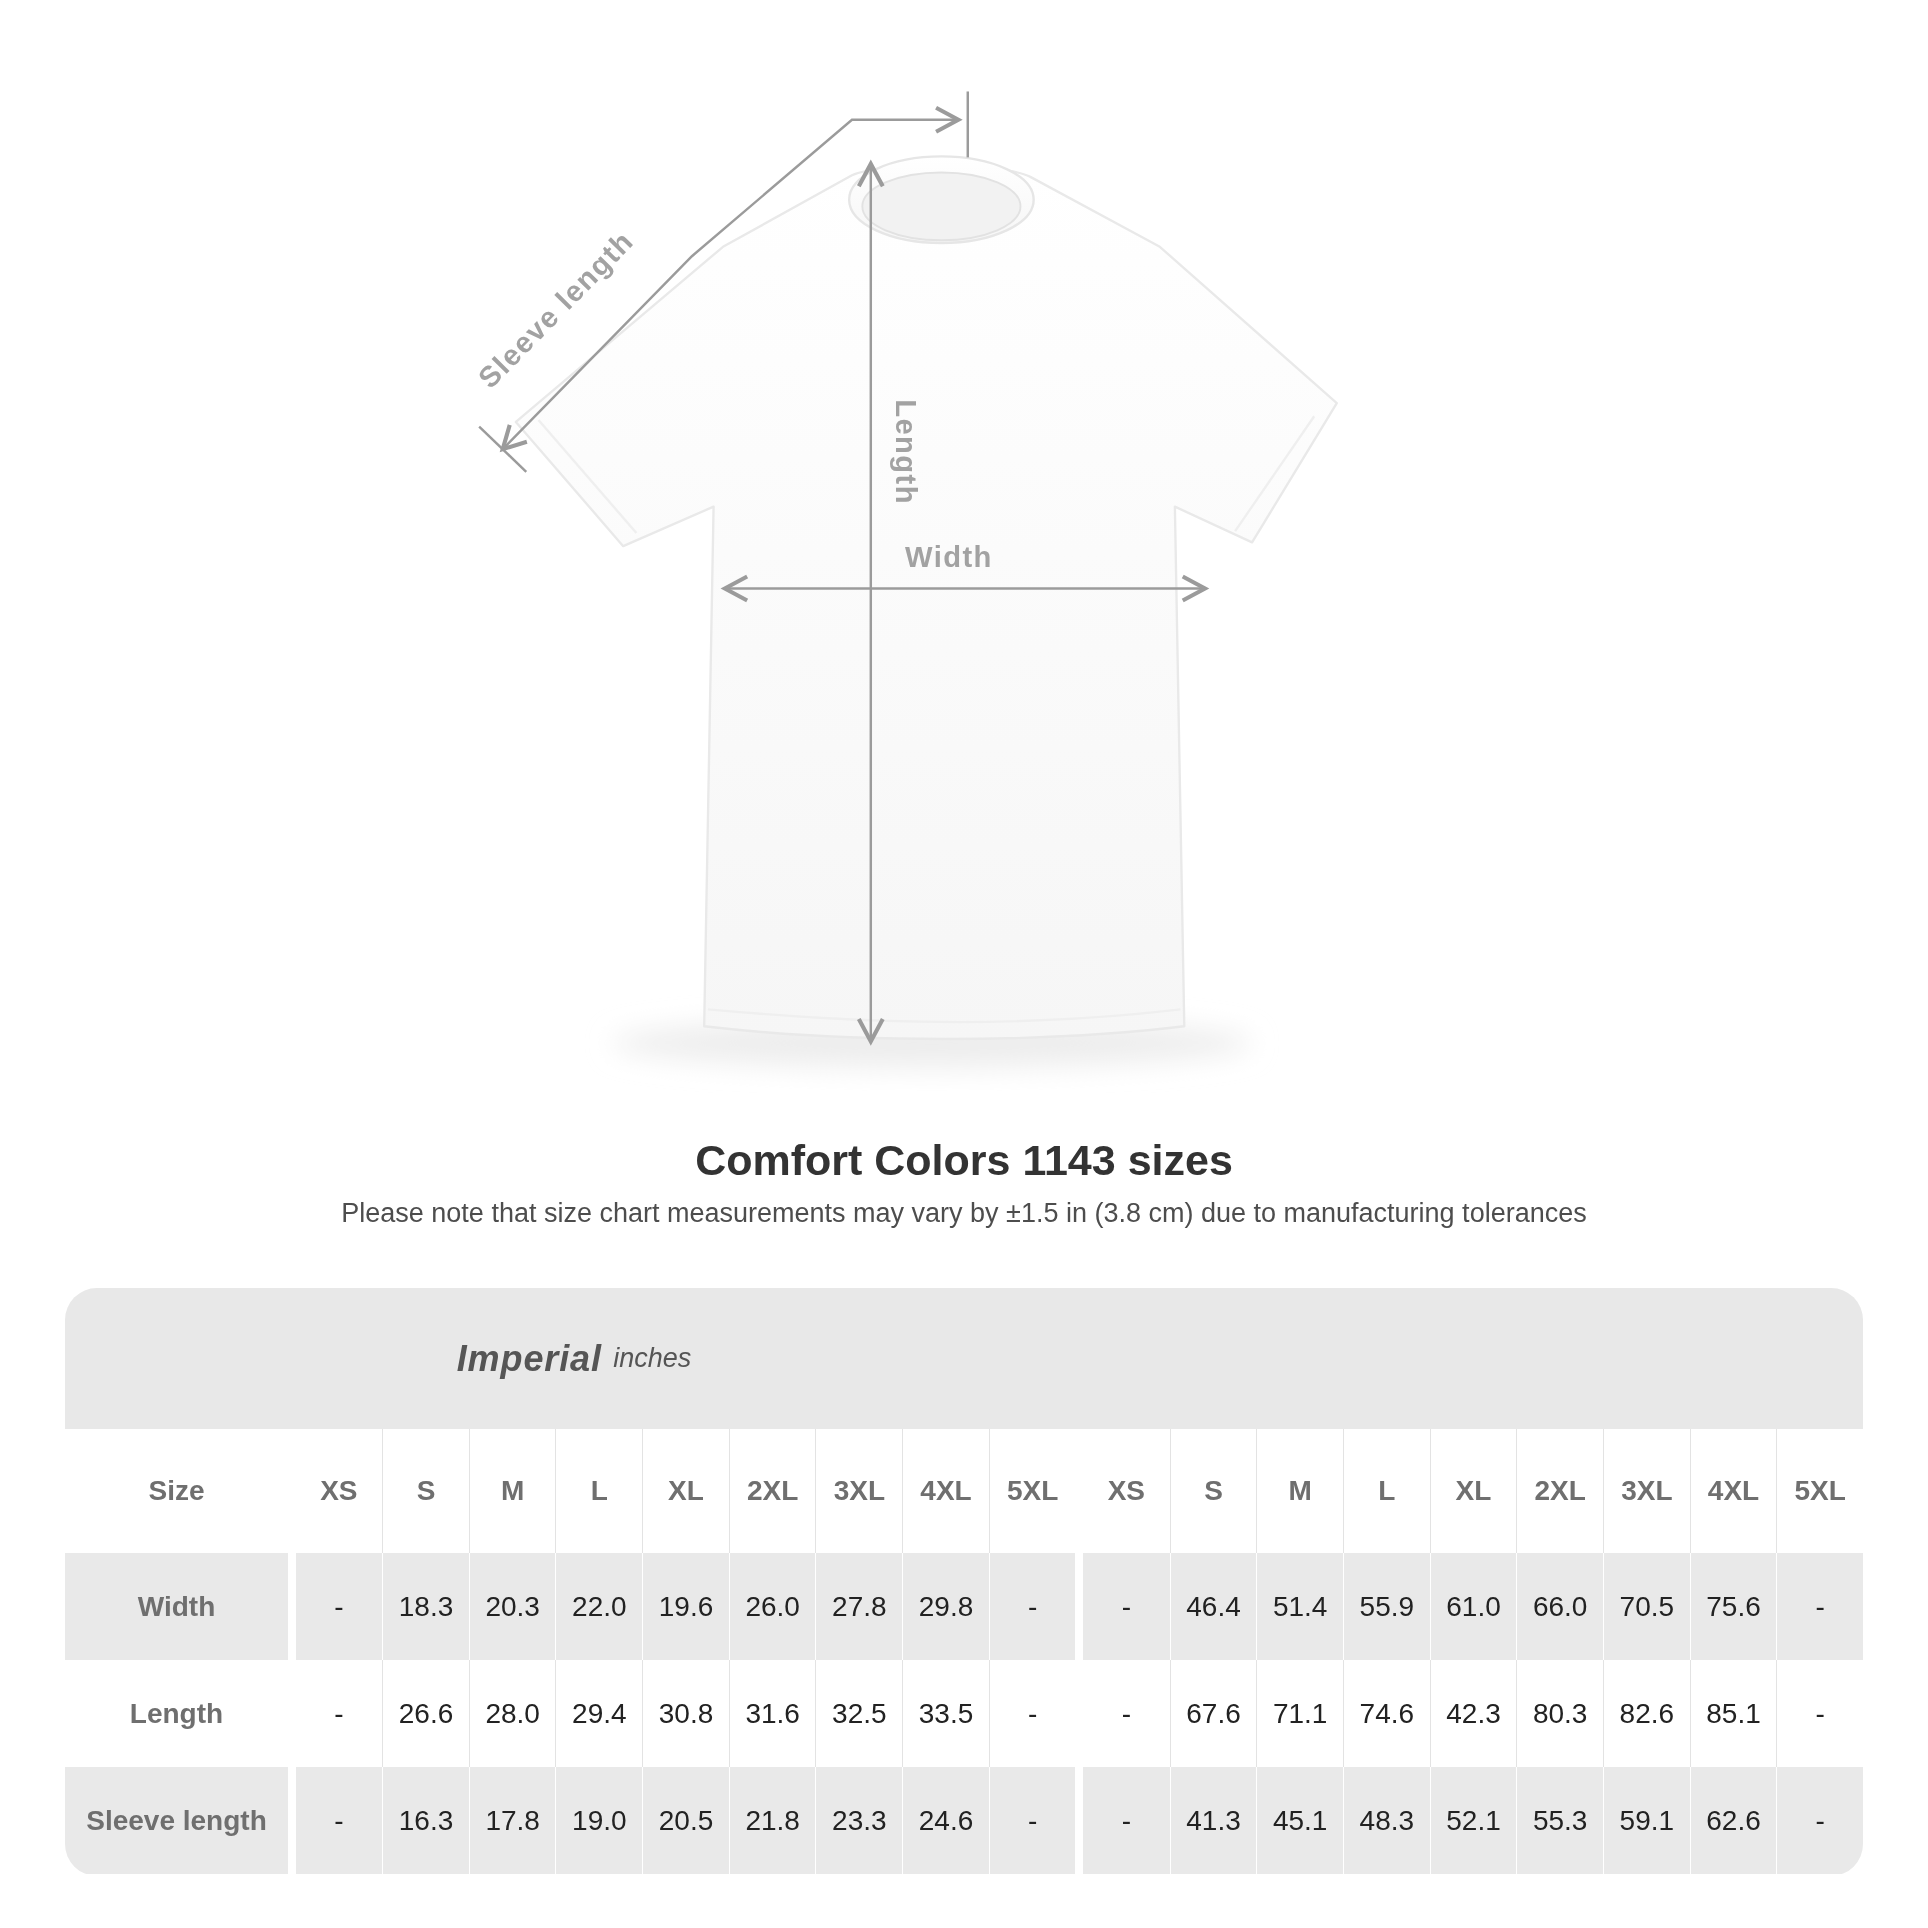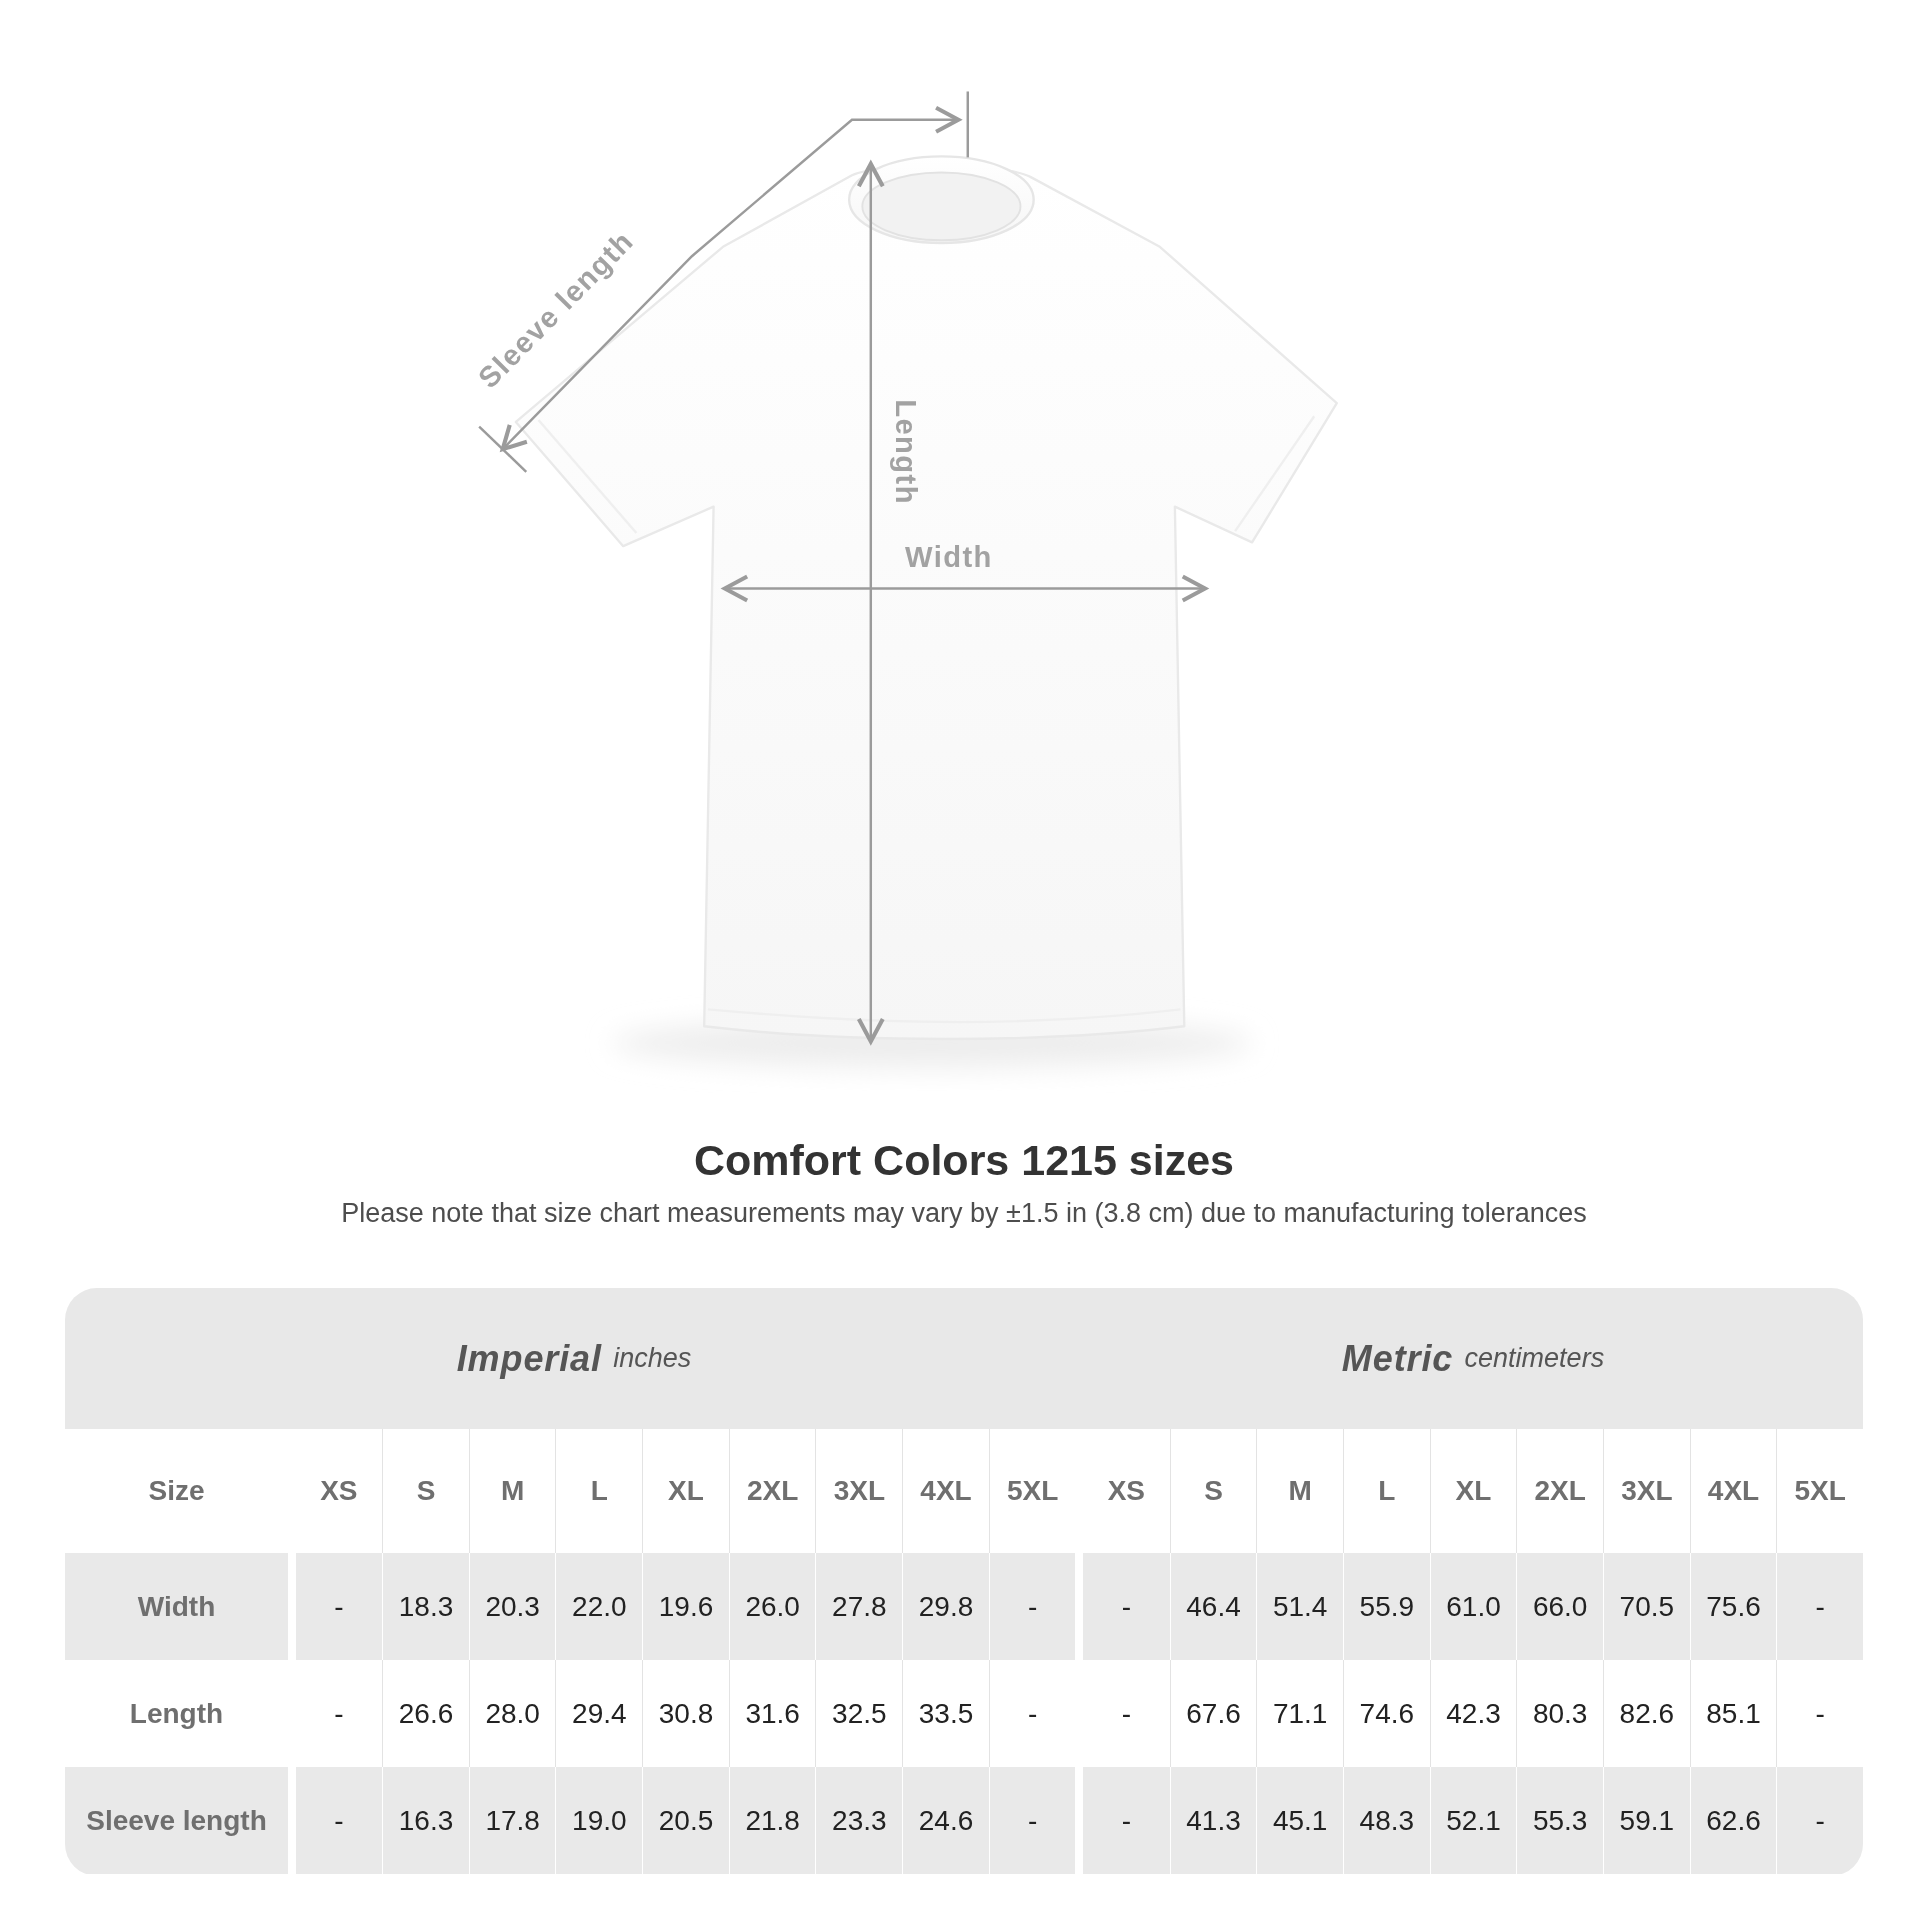--- a/index.html
+++ b/index.html
@@ -88,33 +88,29 @@
       <line x1="925" y1="174" x2="925" y2="1106" stroke="#9b9b9b" stroke-width="2.6" marker-start="url(#arrowV)" marker-end="url(#arrowV)"></line>
 
       <line x1="770" y1="625" x2="1280" y2="625" stroke="#9b9b9b" stroke-width="2.6" marker-start="url(#arrowV)" marker-end="url(#arrowV)"></line>
 
       <text transform="translate(598,336) rotate(-45.5)" text-anchor="middle">Sleeve length</text>
       <text transform="translate(952,480) rotate(90)" text-anchor="middle">Length</text>
       <text x="1008" y="602" text-anchor="middle">Width</text>
     </svg>
   </div>
 
-  <div class="title">Comfort Colors 1215 sizes</div>
+  <div class="title">Comfort Colors 1143 sizes</div>
   <div class="subtitle">Please note that size chart measurements may vary by ±1.5 in (3.8 cm) due to manufacturing tolerances</div>
 
   <div id="tablewrap">
 
     <div class="thead">
       <div class="ugroup">
         <div class="uname">Imperial</div>
         <div class="uunit">inches</div>
-      </div>
-      <div class="ugroup">
-        <div class="uname">Metric</div>
-        <div class="uunit">centimeters</div>
       </div>
     </div>
 
     <div class="trow r-size r-white">
       <div class="lbl">Size</div>
       <div class="gap"></div>
       <div class="hcell">XS</div>
       <div class="hcell">S</div>
       <div class="hcell">M</div>
       <div class="hcell">L</div>

